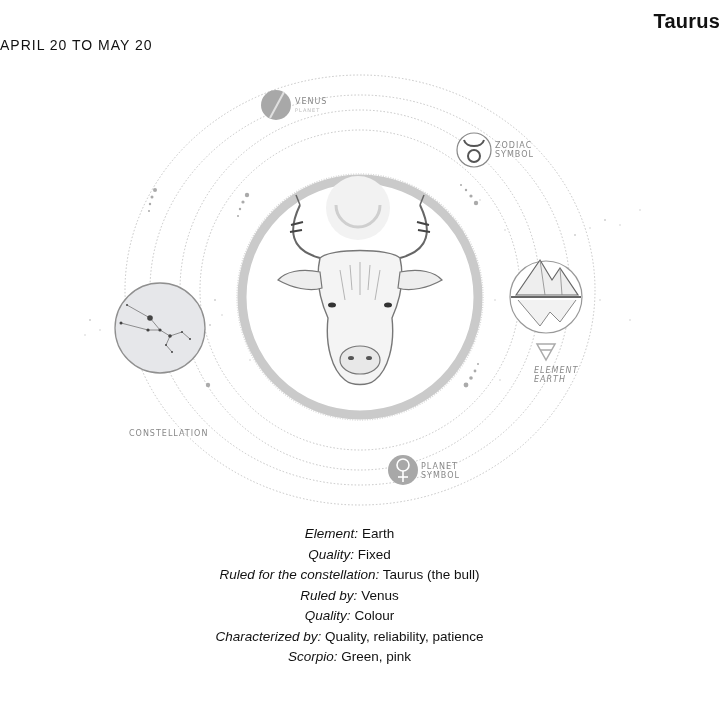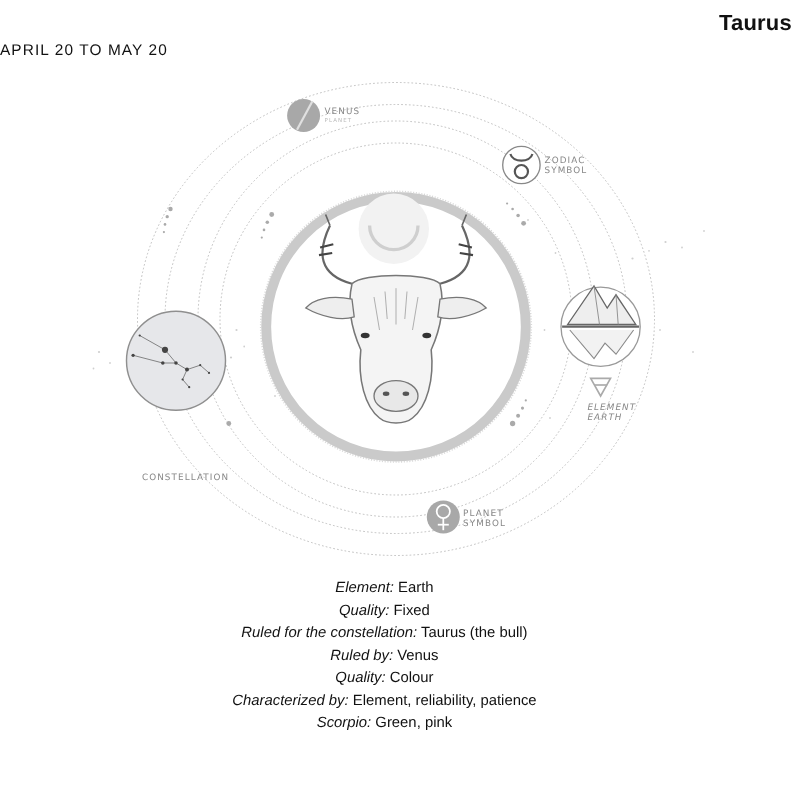--- a/index.html
+++ b/index.html
@@ -164,15 +164,15 @@
   <span style="display:block">PLANET</span>
   <span style="display:block">SYMBOL</span>
 </div>
 
 <div class="facts">
   <span class="row"><span class="k">Element:</span><span> Earth</span></span>
   <span class="row"><span class="k">Quality:</span><span> Fixed</span></span>
   <span class="row"><span class="k">Ruled for the constellation:</span><span> Taurus (the bull)</span></span>
   <span class="row"><span class="k">Ruled by:</span><span> Venus</span></span>
   <span class="row"><span class="k">Quality:</span><span> Colour</span></span>
-  <span class="row"><span class="k">Characterized by:</span><span> Element, reliability, patience</span></span>
+  <span class="row"><span class="k">Characterized by:</span><span> Quality, reliability, patience</span></span>
   <span class="row"><span class="k">Scorpio:</span><span> Green, pink</span></span>
 </div>
 
 </body></html>

